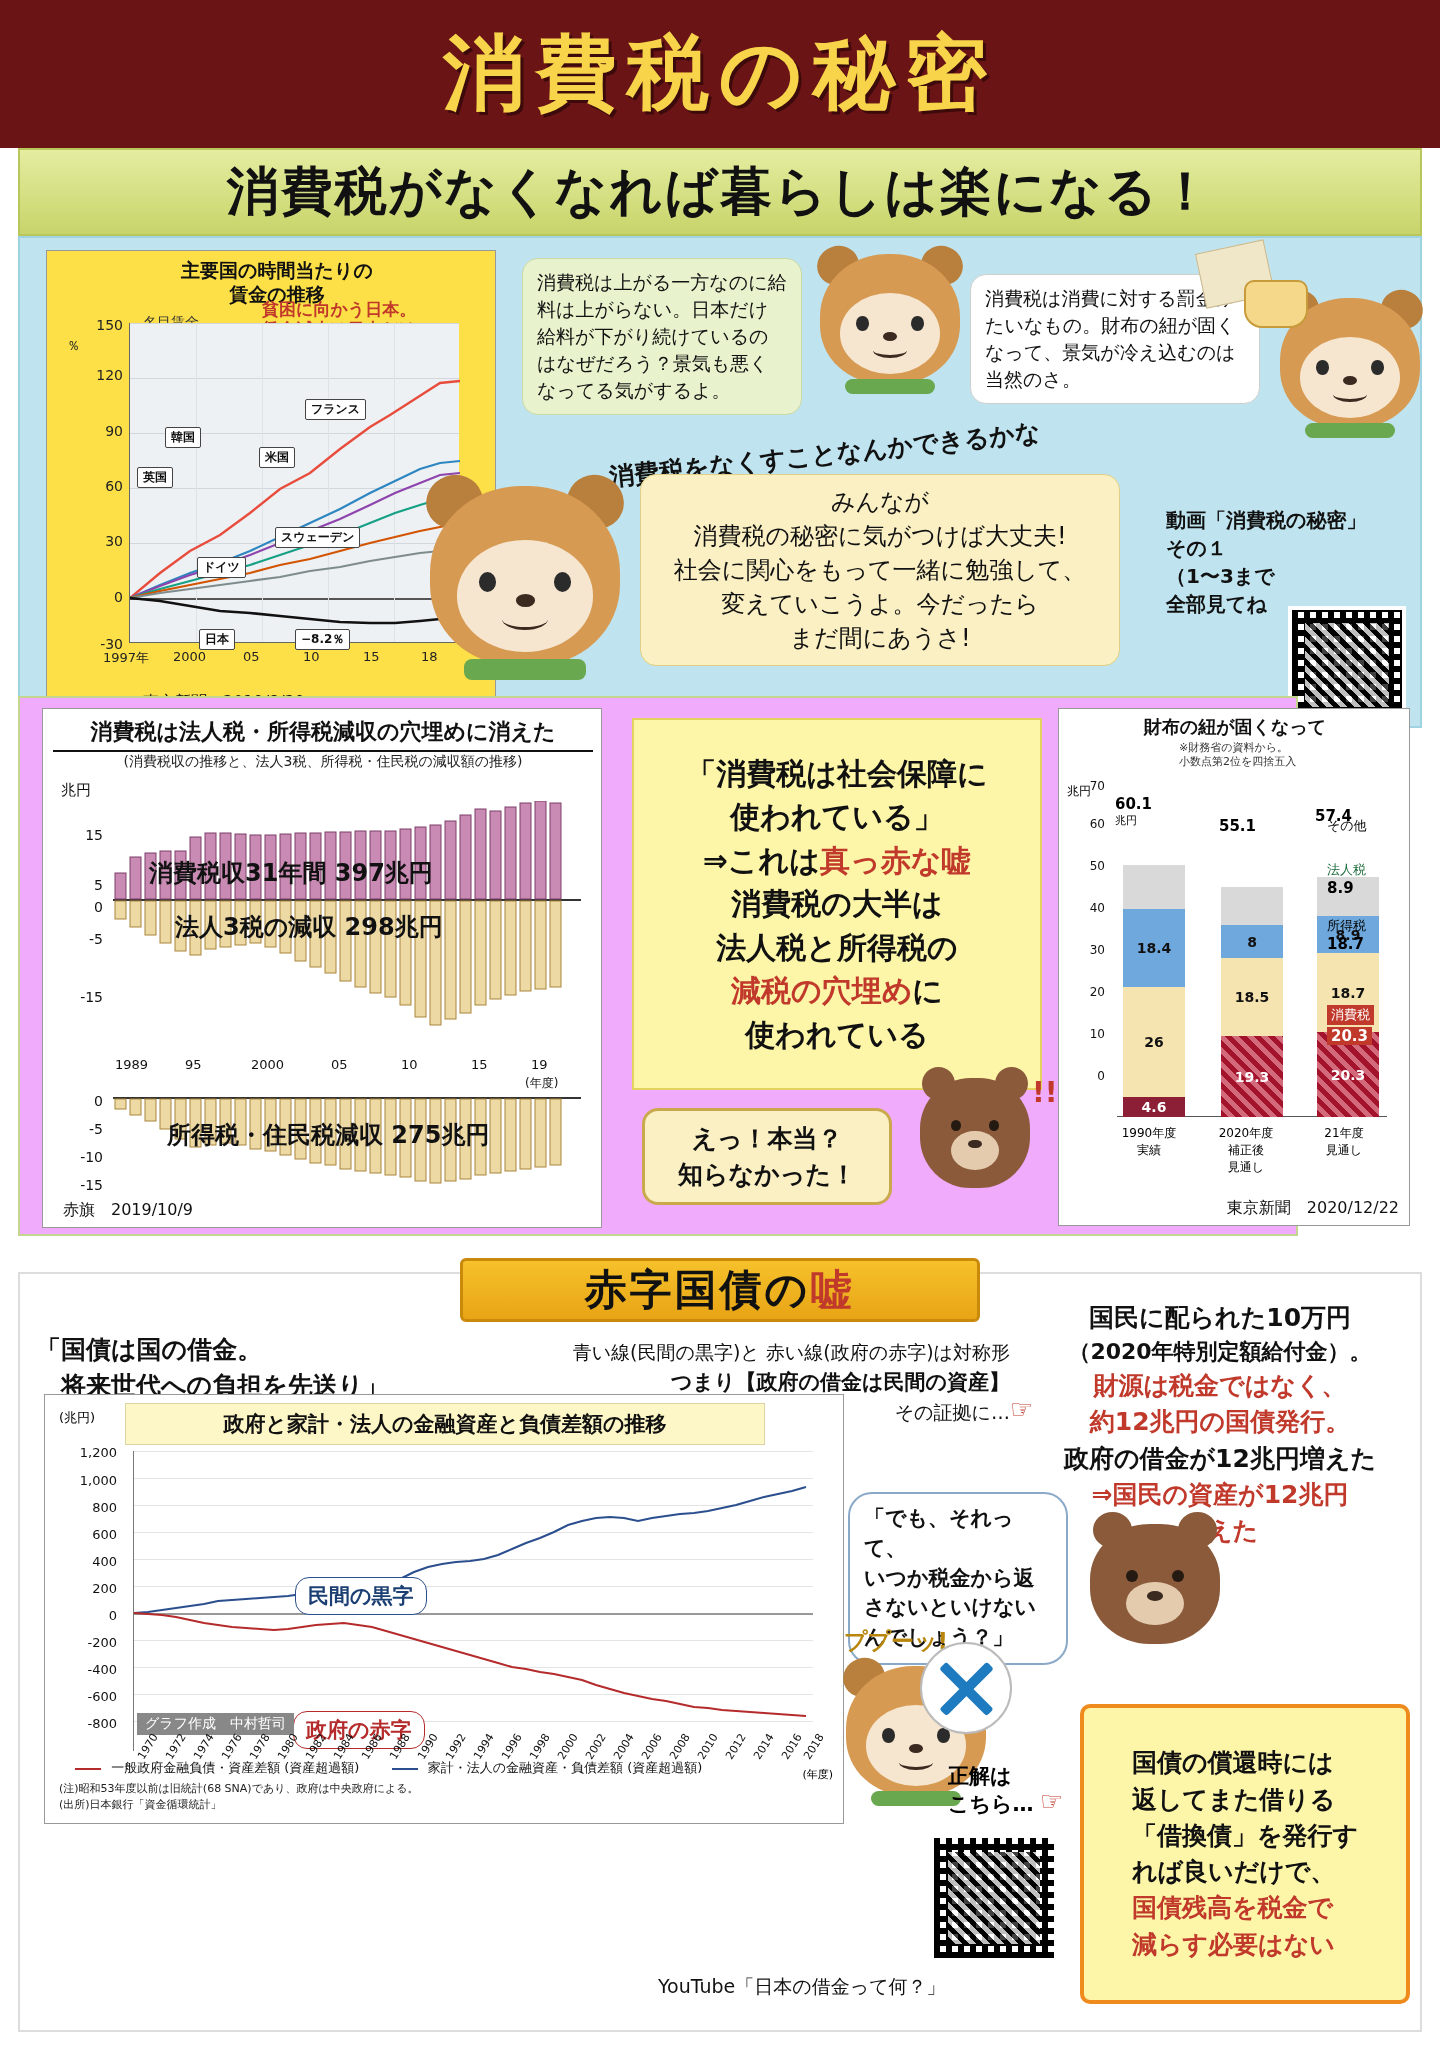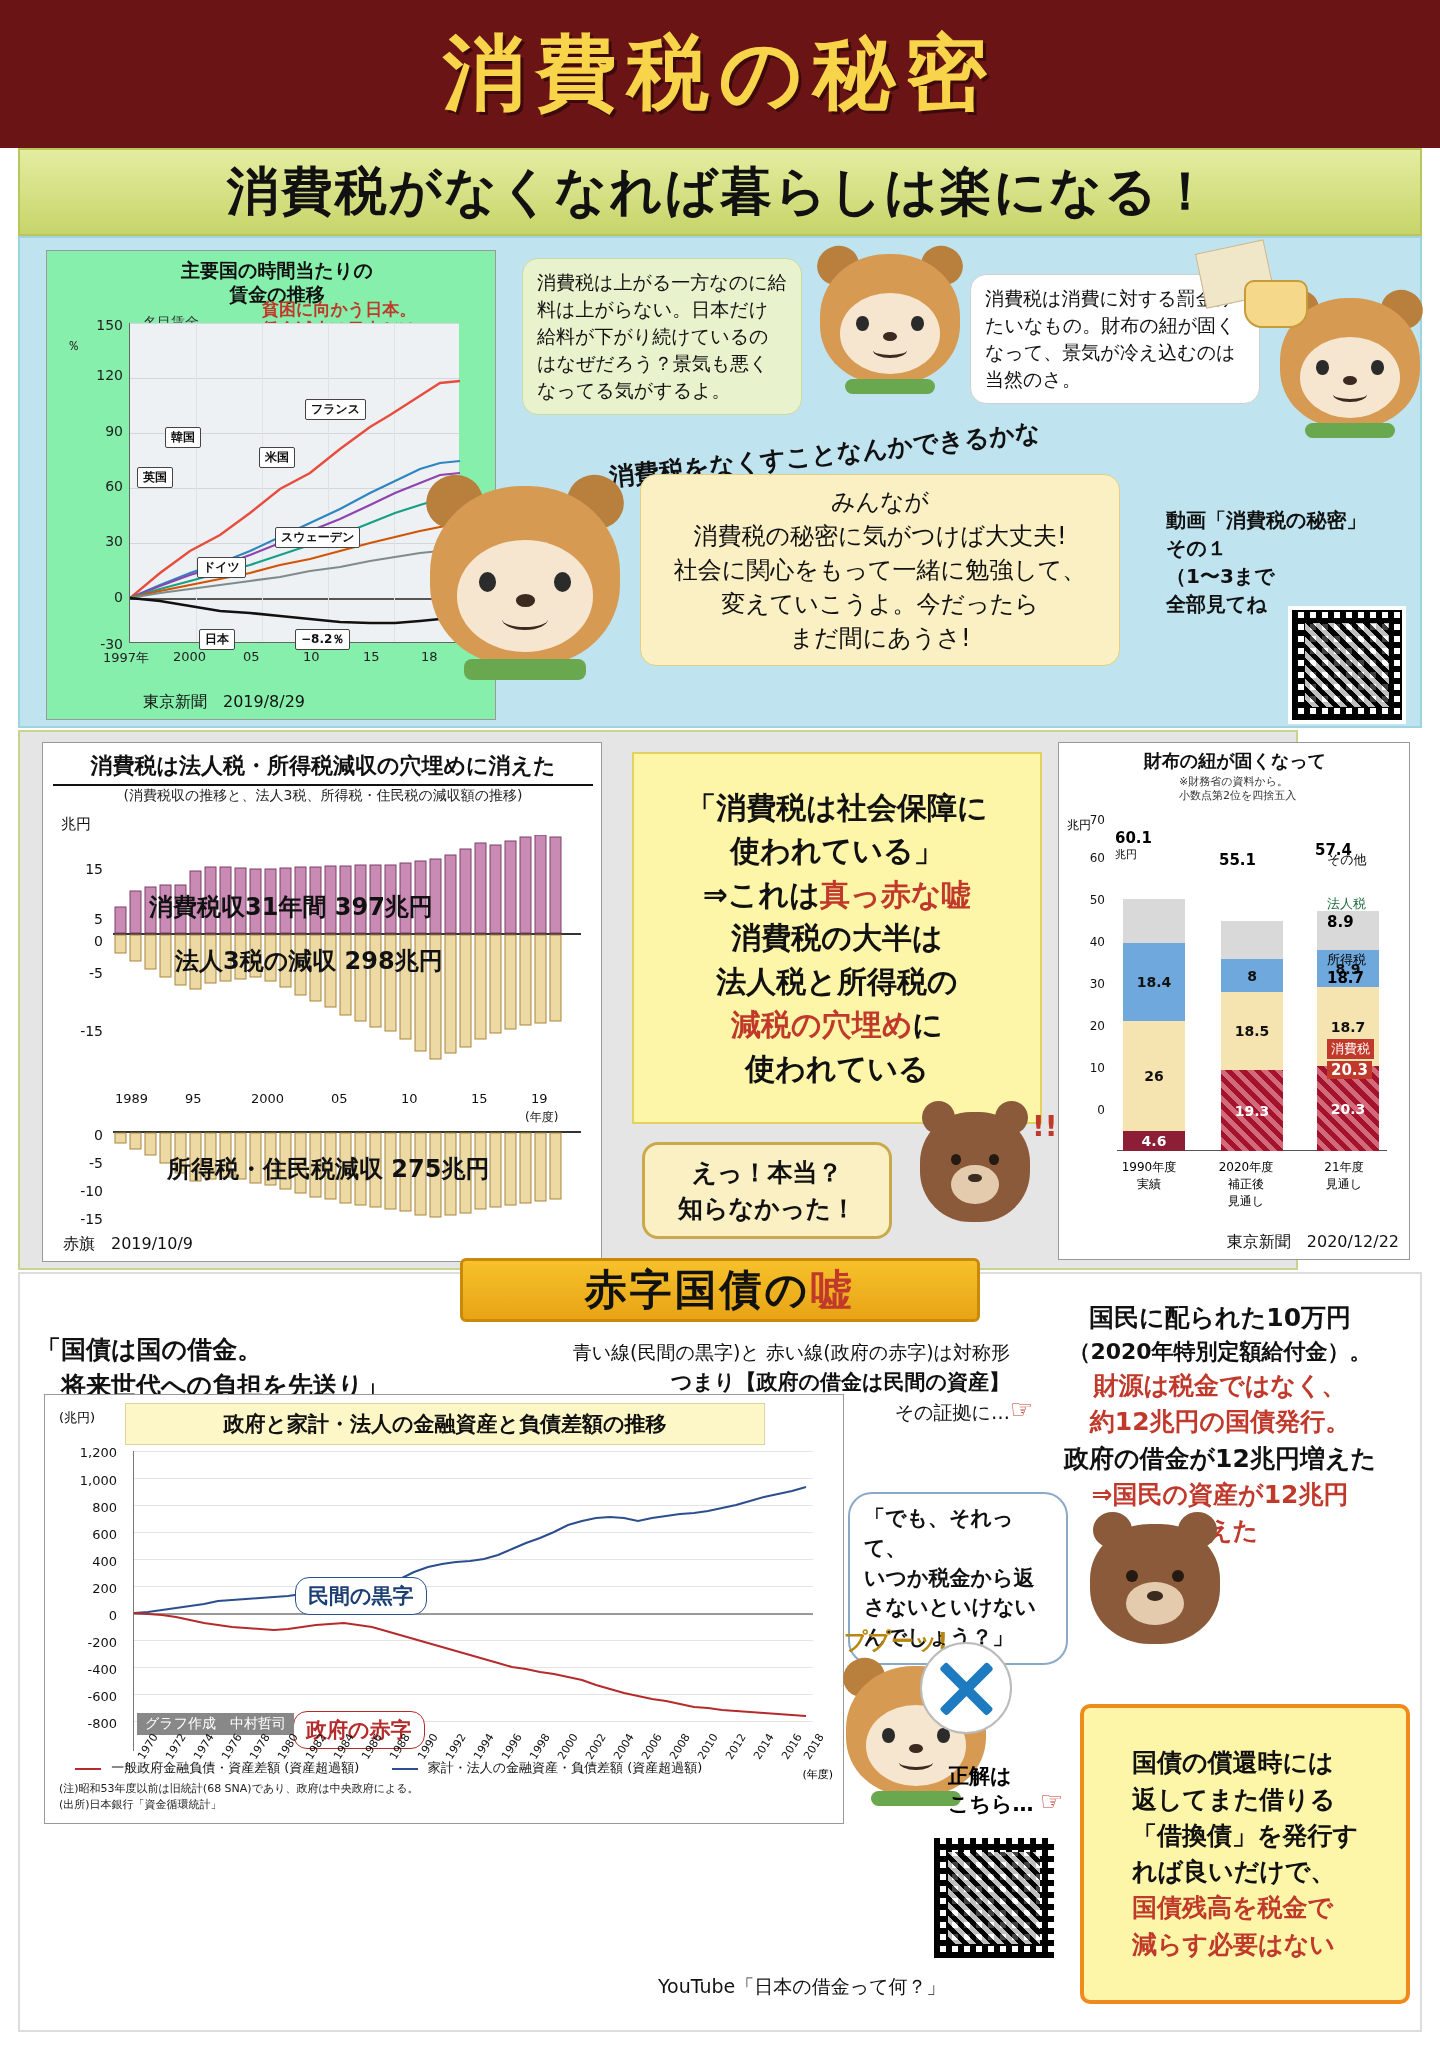--- a/index.html
+++ b/index.html
@@ -28,21 +28,21 @@
   }
   .subtitle-bar .t { font-size:52px; font-weight:bold; color:#111; letter-spacing:2px; }
 
   
   .sec1 {
     position:absolute; left:18px; top:236px; width:1404px; height:492px;
     background:#bfe4ef; border:2px solid #9fd3e2;
   }
   .chart1 {
     position:absolute; left:26px; top:12px; width:450px; height:470px;
-    background:#86efac; border:1px solid #999;
+    background:#fde047; border:1px solid #999;
   }
   .chart1 .c1title { position:absolute; left:60px; top:8px; width:340px; text-align:center;
     font-size:19px; font-weight:bold; color:#111; line-height:1.25; }
   .chart1 .c1sub { position:absolute; left:96px; top:62px; font-size:14px; color:#333; line-height:1.3; }
   .chart1 .redNote { position:absolute; left:215px; top:48px; font-size:17px; font-weight:bold;
     color:#c0392b; line-height:1.2; }
   .plot1 { position:absolute; left:82px; top:72px; width:330px; height:320px; background:#eef1f4;
     border-left:1px solid #666; border-bottom:1px solid #666; }
   .plot1 .gl { position:absolute; left:0; width:100%; height:1px; background:#d2d7dd; }
   .plot1 .vl { position:absolute; top:0; height:100%; width:1px; background:#dfe3e8; }
@@ -86,22 +86,22 @@
   .bear { position:absolute; }
   .bear .bh { position:absolute; inset:0; background:#8a5a3b; border-radius:46%; }
   .bear .bear-ear { position:absolute; width:30%; height:30%; background:#8a5a3b; border-radius:50%; top:-10%; }
   .bear .bear-ear.l{left:2%;} .bear .bear-ear.r{right:2%;}
   .bear .snout { position:absolute; left:28%; top:48%; width:44%; height:36%; background:#e5cbae; border-radius:50%; }
   .bear .beye { position:absolute; width:9%; height:10%; background:#241a12; border-radius:50%; top:38%;}
   .bear .beye.l{left:28%;} .bear .beye.r{right:28%;}
   .bear .bnose{ position:absolute; left:44%; top:56%; width:12%; height:8%; background:#3a2a20; border-radius:50%;}
 
   
-  .sec2 { position:absolute; left:18px; top:730px; width:1280px; height:540px;
-    background:#e5e5e5; border:2px solid #c3d58f; }
+  .sec2 { position:absolute; left:18px; top:696px; width:1280px; height:540px;
+    background:#f0abfc; border:2px solid #c3d58f; }
   .chart2 { position:absolute; left:22px; top:10px; width:560px; height:520px; background:#fff; border:1px solid #999; }
   .c2title { position:absolute; left:10px; top:8px; width:540px; text-align:center; font-size:22px; font-weight:bold;
       color:#111; border-bottom:2px solid #111; padding-bottom:3px;}
   .c2sub { position:absolute; left:10px; top:44px; width:540px; text-align:center; font-size:14px; color:#222;}
   .c2unit{ position:absolute; left:18px; top:72px; font-size:15px; color:#111;}
   .plot2 { position:absolute; left:70px; top:92px; width:468px; height:250px; }
   .plot3 { position:absolute; left:70px; top:388px; width:468px; height:100px; }
   .ylab2 { position:absolute; width:56px; text-align:right; font-size:14px; color:#111; }
   .ol2 { position:absolute; font-weight:bold; color:#111; white-space:nowrap; }
   .src2 { position:absolute; left:20px; bottom:6px; font-size:16px; color:#111; }

